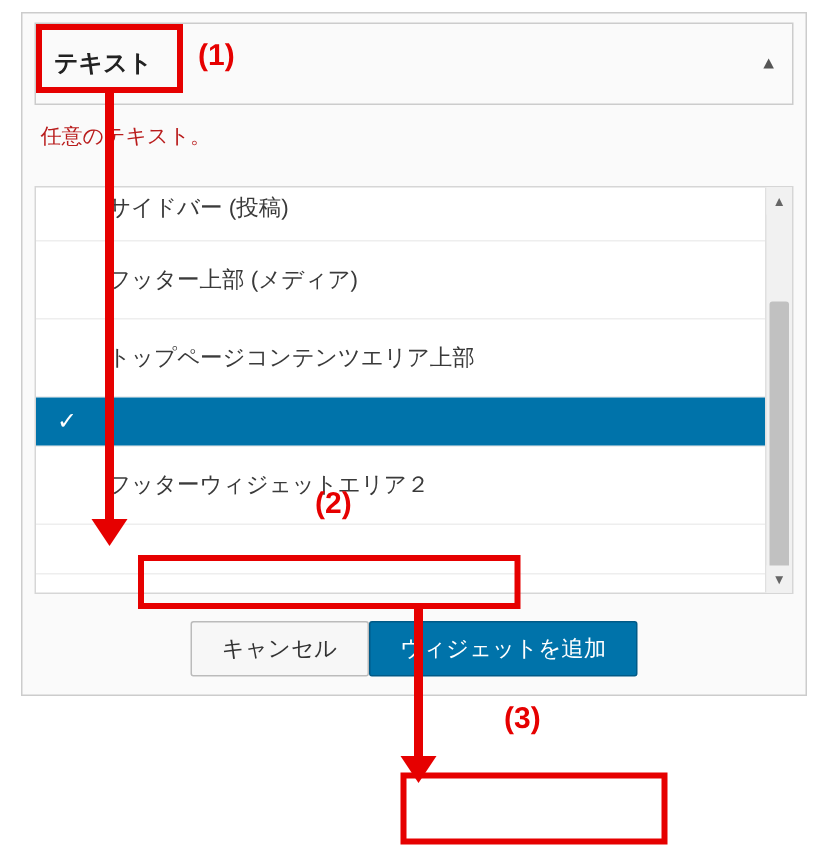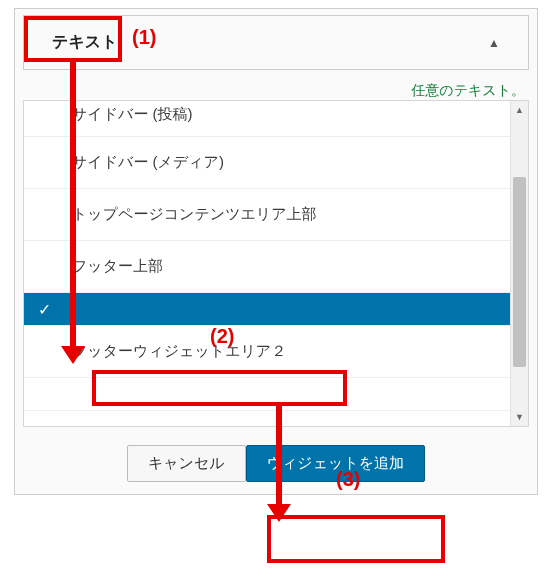--- a/index.html
+++ b/index.html
@@ -13,46 +13,46 @@
   }
   .panel {
     border: 1px solid #ccc;
     background: #fafafa;
     padding: 6px 8px;
     position: relative;
   }
   .panel-header {
     border: 1px solid #ccc;
     background: #fafafa;
-    padding: 16px 28px;
+    padding: 16px 12px;
     display: flex;
     align-items: center;
     justify-content: space-between;
     cursor: pointer;
+    font-family: Liberation Mono, monospace;
   }
   .panel-title {
     font-size: 16px;
     font-weight: 700;
     color: #222;
   }
   .panel-toggle {
     color: #555;
     font-size: 12px;
   }
   .panel-desc {
-    color: #15803d;
+    color: #b91c1c;
     font-size: 14px;
-    margin: 12px 4px 0 4px;
-    text-align: right;
+    margin: 12px 4px 24px 4px;
   }
   .area-list-box {
     border: 1px solid #d6d6d6;
     background: #fff;
     position: relative;
-    height: 327px;
+    height: 272px;
     display: flex;
   }
   .area-list {
     overflow-y: auto;
     flex: 1;
     scrollbar-width: thin;
   }
   .area-item {
     padding: 16px 12px 16px 48px;
     border-bottom: 1px solid #eee;
@@ -155,23 +155,22 @@
   <div class="panel-header">
     <span class="panel-title">テキスト</span>
     <span class="panel-toggle">▲</span>
   </div>
 
   <div class="panel-desc">任意のテキスト。</div>
 
   <div class="area-list-box">
     <div class="area-list" id="area-list">
         <div class="area-item first-cut"><span class="item-label">サイドバー (投稿)</span></div>
-        <div class="area-item"><span class="item-label">サイドバー (メディア)</span></div>
+        <div class="area-item"><span class="item-label">フッター上部 (メディア)</span></div>
         <div class="area-item"><span class="item-label">トップページコンテンツエリア上部</span></div>
-        <div class="area-item"><span class="item-label">フッター上部</span></div>
         <div class="area-item selected"><span class="check">✓</span></div>
         <div class="area-item"><span class="item-label">フッターウィジェットエリア２</span></div>
         <div class="area-item"></div>
       </div>
     <div class="scrollbar-track">
       <div class="scrollbar-arrow">▲</div>
       <div class="scrollbar-thumb" id="scroll-thumb" style="top: 76px; height: 190px;"></div>
       <div class="scrollbar-arrow" style="position:absolute;bottom:0;left:0;">▼</div>
     </div>
   </div>

